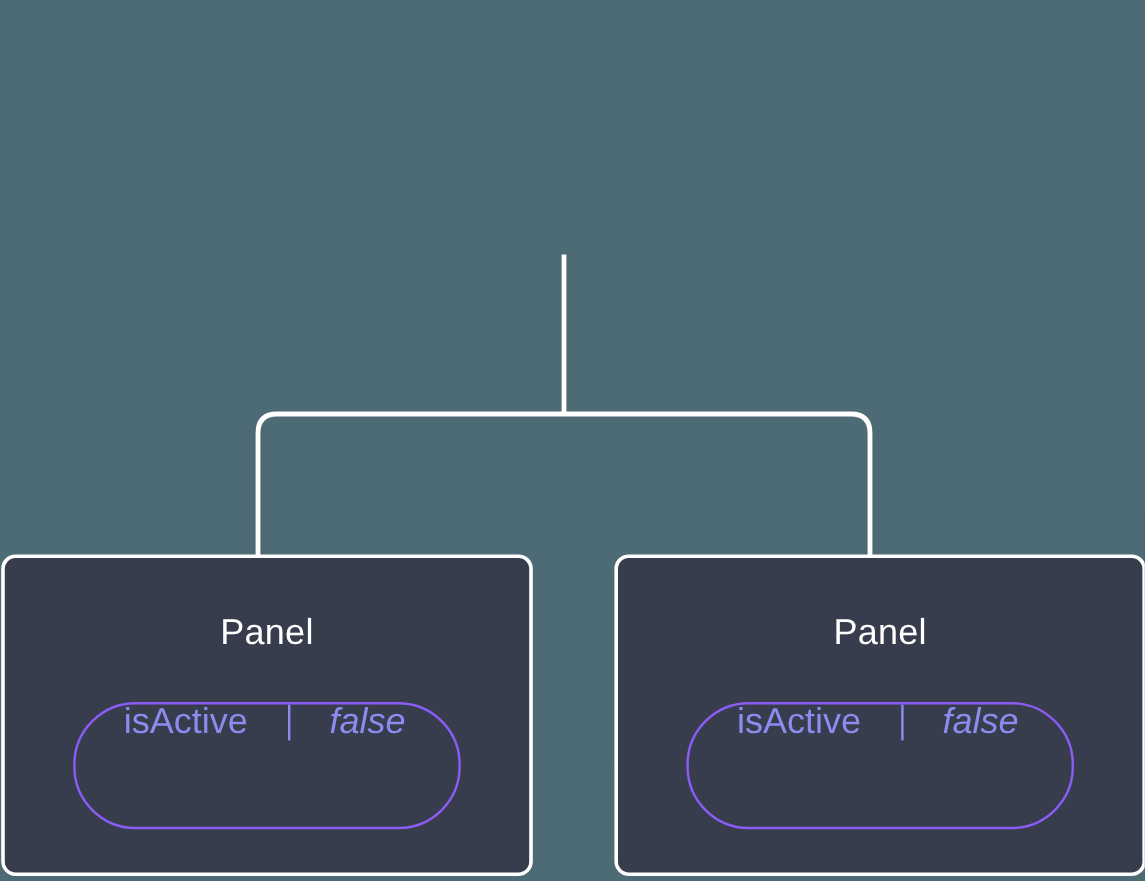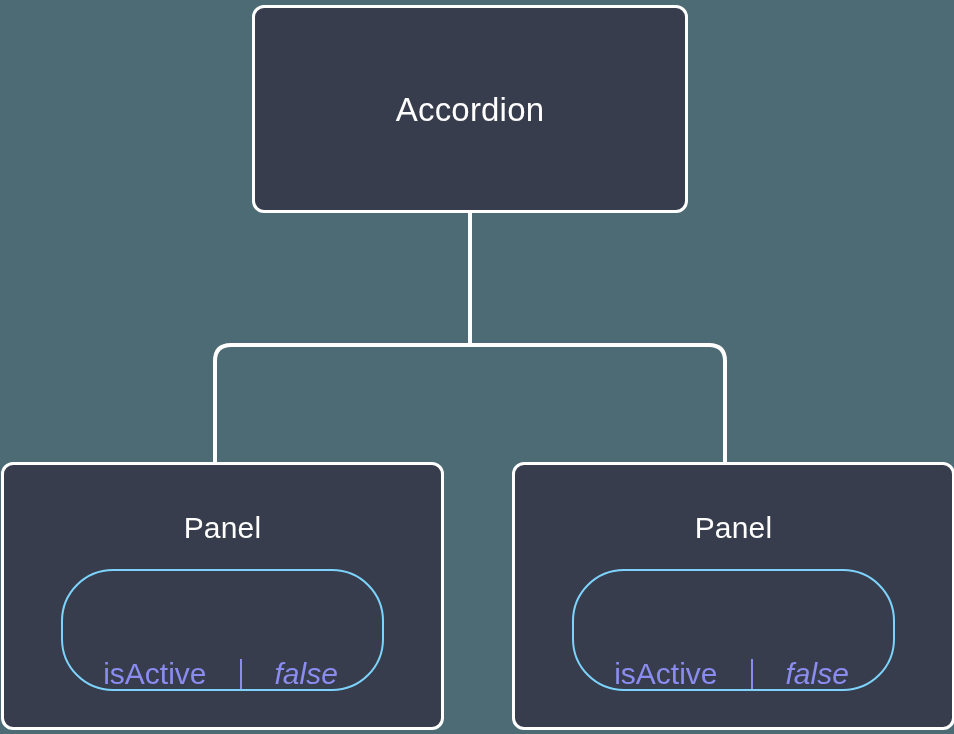--- a/index.html
+++ b/index.html
@@ -50,41 +50,42 @@
   }
   .node-root .node-title {
     font-size: 33px;
     line-height: 1;
   }
   .node-leaf {
     width: 443px;
     height: 268px;
     padding-top: 46px;
     justify-content: flex-start;
+    gap: 16px;
   }
   .node-leaf-left  { left: 1px;   top: 462px; }
   .node-leaf-right { left: 512px; top: 462px; }
 
   .node-title {
     color: #ffffff;
     font-size: 30px;
     font-weight: 400;
     letter-spacing: 0.2px;
     white-space: nowrap;
     text-align: center;
   }
 
   
   .pill {
     margin-top: 24px;
     display: flex;
-    align-items: flex-end;
-    height: 122px;
+    align-items: flex-start;
+    height: 106px;
     box-sizing: border-box;
-    border: 2px solid #7dd3fc;
+    border: 2px solid #8b5cf6;
     border-radius: 52px;
     overflow: hidden;
   }
   .pill-left {
     display: flex;
     align-items: center;
     justify-content: center;
     padding: 0 34px 0 40px;
     box-sizing: border-box;
     border-right: 2px solid #8b8cf0;
@@ -112,23 +113,20 @@
 
   <svg id="edges" viewBox="0 0 954 734" width="954" height="734" aria-hidden="true">
 
     <path d="M 470 212 L 470 345" fill="none" stroke="#ffffff" stroke-width="4" stroke-linecap="butt"></path>
 
     <path d="M 215 468 L 215 361 Q 215 345 231 345 L 470 345" fill="none" stroke="#ffffff" stroke-width="4" stroke-linecap="butt" stroke-linejoin="round"></path>
 
     <path d="M 470 345 L 709 345 Q 725 345 725 361 L 725 468" fill="none" stroke="#ffffff" stroke-width="4" stroke-linecap="butt" stroke-linejoin="round"></path>
   </svg>
 
-  <div class="node node-root">
-    <div class="node-title">Accordion</div>
-  </div>
 
   <div class="node node-leaf node-leaf-left">
     <div class="node-title">Panel</div>
     <div class="pill">
       <div class="pill-left">
         <span class="pill-text">isActive</span>
       </div>
       <div class="pill-right">
         <span class="pill-text">false</span>
       </div>

